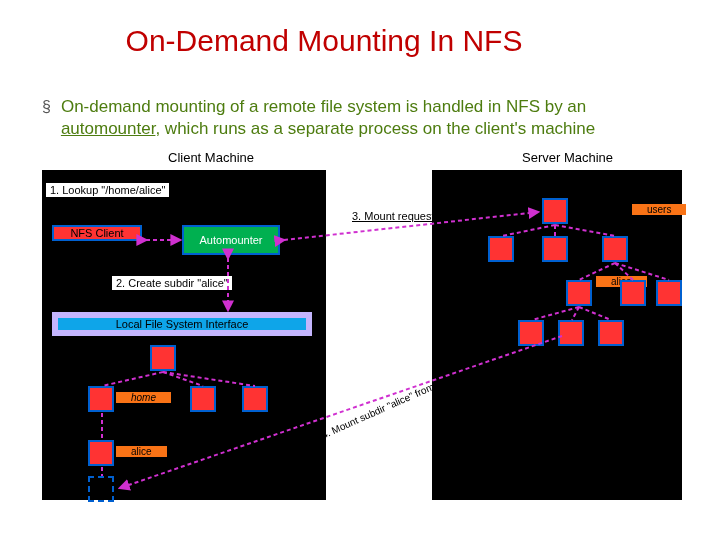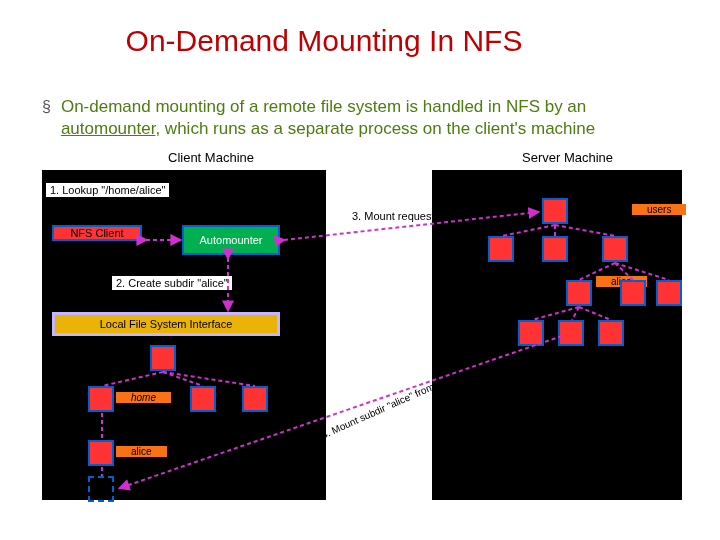--- a/index.html
+++ b/index.html
@@ -37,22 +37,22 @@
   }
   .nfs-client {
     left: 10px; top: 75px; width: 90px; height: 16px;
     background: #ff3333; border: 2px solid #0060d0;
   }
   .automounter {
     left: 140px; top: 75px; width: 98px; height: 30px;
     background: #00b050; border: 2px solid #0060d0; color: #fff;
   }
   .lfsi {
-    left: 10px; top: 162px; width: 228px; height: 24px;
-    background: #eab308; border: 3px solid #c4b5fd;
+    left: 10px; top: 162px; width: 260px; height: 24px;
+    background: #0ea5e9; border: 6px solid #c4b5fd;
   }
   .sq {
     position: absolute; width: 26px; height: 26px;
     background: #ff3333; border: 2px solid #0060d0;
   }
   .sq-label {
     position: absolute; font-size: 10px; color: #000; background: #f97316;
     padding: 0 15px;
   }
   
@@ -105,21 +105,21 @@
   <div class="sq" style="left:446px; top:86px;"></div>
   <div class="sq" style="left:500px; top:86px;"></div>
   <div class="sq" style="left:524px; top:130px;"></div>
   <div class="sq-label" style="left:554px; top:126px;">alice</div>
   <div class="sq" style="left:578px; top:130px;"></div>
   <div class="sq" style="left:614px; top:130px;"></div>
   <div class="sq" style="left:476px; top:170px;"></div>
   <div class="sq" style="left:516px; top:170px;"></div>
   <div class="sq" style="left:556px; top:170px;"></div>
 
-  <div style="position:absolute; left:310px; top:60px; font-size:11px;">3. Mount request</div>
+  <div style="position:absolute; left:310px; top:60px; font-size:11px;text-decoration:underline;">3. Mount request</div>
 
   <div class="rot" style="left:280px; top:280px;">4. Mount subdir "alice" from server</div>
 
   <svg class="links">
     <defs>
       <marker id="ah" viewBox="0 0 10 10" refX="8" refY="5" markerWidth="6" markerHeight="6" orient="auto">
         <path d="M0,0 L10,5 L0,10 z" fill="#d030d0"></path>
       </marker>
     </defs>
 

